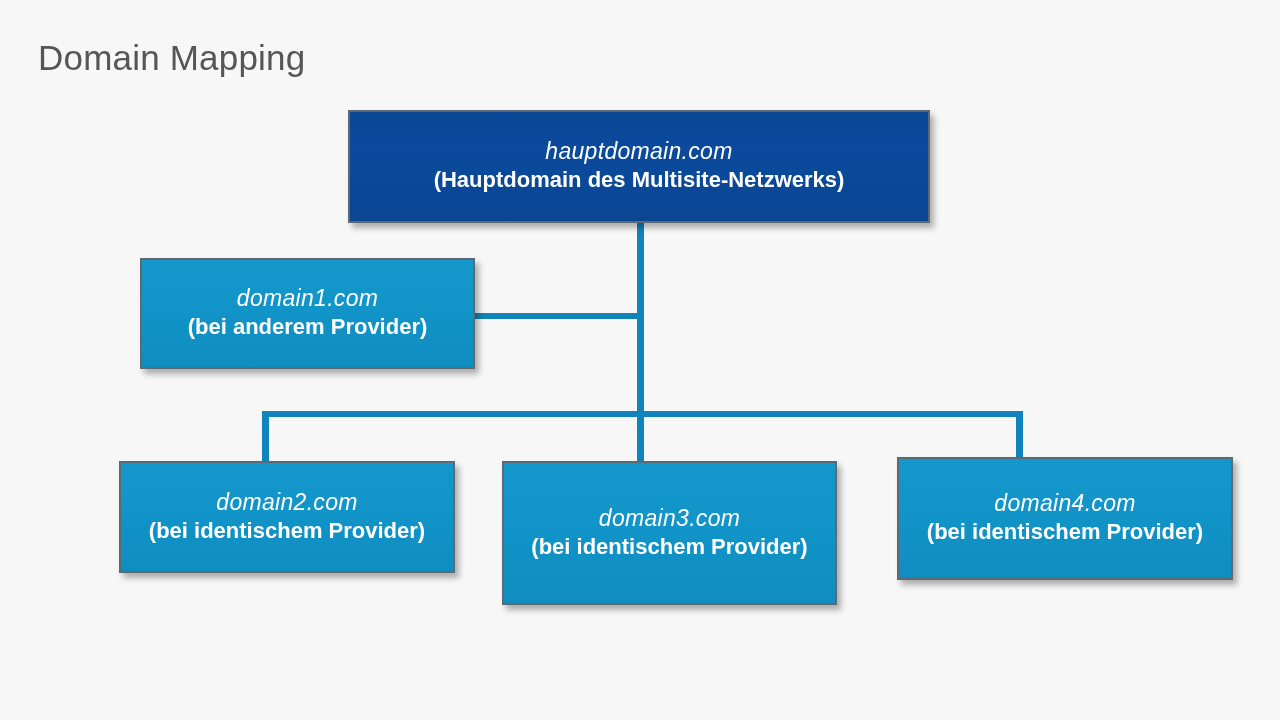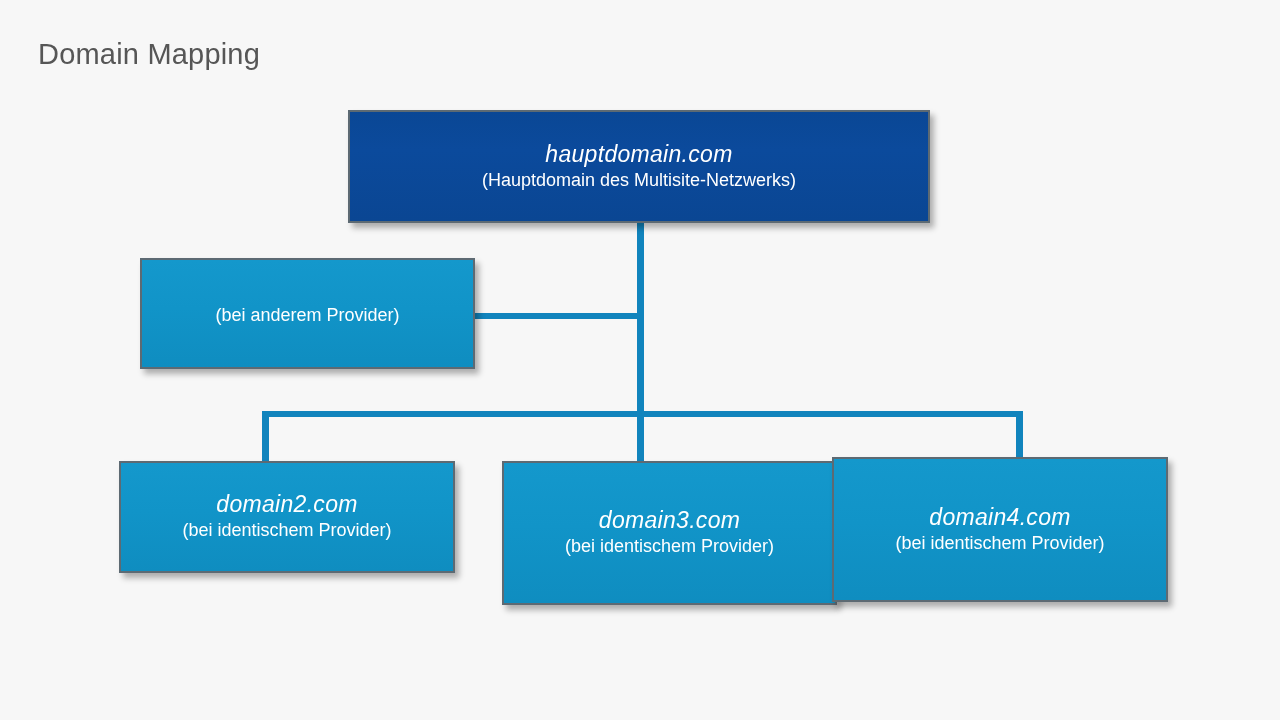--- a/index.html
+++ b/index.html
@@ -19,21 +19,21 @@
     width: 1280px;
     height: 720px;
     background: #f7f7f7;
   }
 
   
   #page-title {
     position: absolute;
     left: 38px;
     top: 38px;
-    font-size: 29px;
+    font-size: 35px;
     font-weight: 400;
     color: #565656;
     letter-spacing: 0.2px;
     white-space: nowrap;
   }
 
   
   .connector {
     position: absolute;
     background: #1184bd;
@@ -54,22 +54,22 @@
   }
   .node .node-title {
     font-style: italic;
     font-weight: 400;
     font-size: 23px;
     line-height: 1.05;
     letter-spacing: 0.3px;
     white-space: nowrap;
   }
   .node .node-sub {
-    font-size: 18px;
-    font-weight: 400;
+    font-size: 22px;
+    font-weight: 700;
     line-height: 1.2;
     margin-top: 4px;
     white-space: nowrap;
   }
 
   .node.root {
     background: linear-gradient(180deg, #0a4795 0%, #0b4a9c 35%, #0a4693 100%);
   }
   .node.child {
     background: linear-gradient(180deg, #1498cc 0%, #1194c8 45%, #0f8dc0 100%);
@@ -91,31 +91,32 @@
   <div class="connector" style="left:262px; top:411px; width:7px; height:51px;"></div>
 
   <div class="connector" style="left:1016px; top:411px; width:7px; height:48px;"></div>
 
   <div class="node root" style="left:348px; top:110px; width:582px; height:113px;">
     <div class="node-title">hauptdomain.com</div>
     <div class="node-sub">(Hauptdomain des Multisite-Netzwerks)</div>
   </div>
 
   <div class="node child" style="left:140px; top:258px; width:335px; height:111px;">
+    <div class="node-title">domain1.com</div>
     <div class="node-sub">(bei anderem Provider)</div>
   </div>
 
   <div class="node child" style="left:96px; top:461px; width:336px; height:112px;margin-left:23px;">
     <div class="node-title">domain2.com</div>
     <div class="node-sub">(bei identischem Provider)</div>
   </div>
 
   <div class="node child" style="left:474px; top:461px; width:335px; height:144px;margin-left:28px;">
     <div class="node-title">domain3.com</div>
     <div class="node-sub">(bei identischem Provider)</div>
   </div>
 
-  <div class="node child" style="left:832px; top:457px; width:336px; height:145px;">
+  <div class="node child" style="left:897px; top:457px; width:336px; height:123px;">
     <div class="node-title">domain4.com</div>
     <div class="node-sub">(bei identischem Provider)</div>
   </div>
 
 </div>
 
 </body></html>

